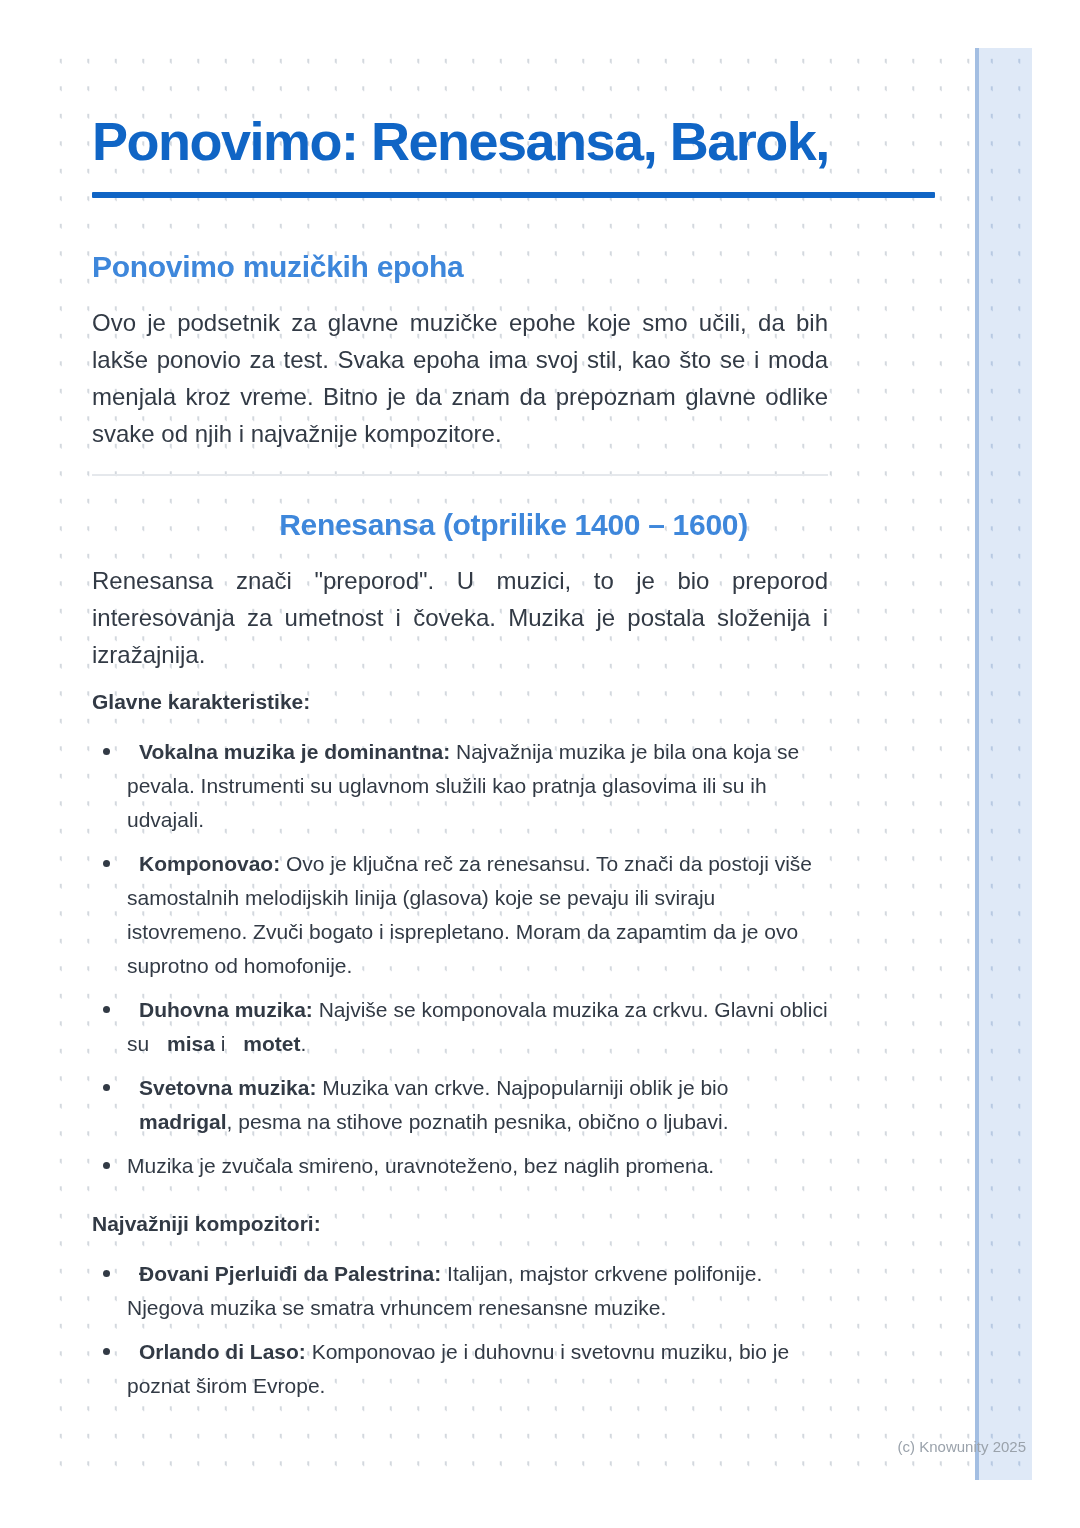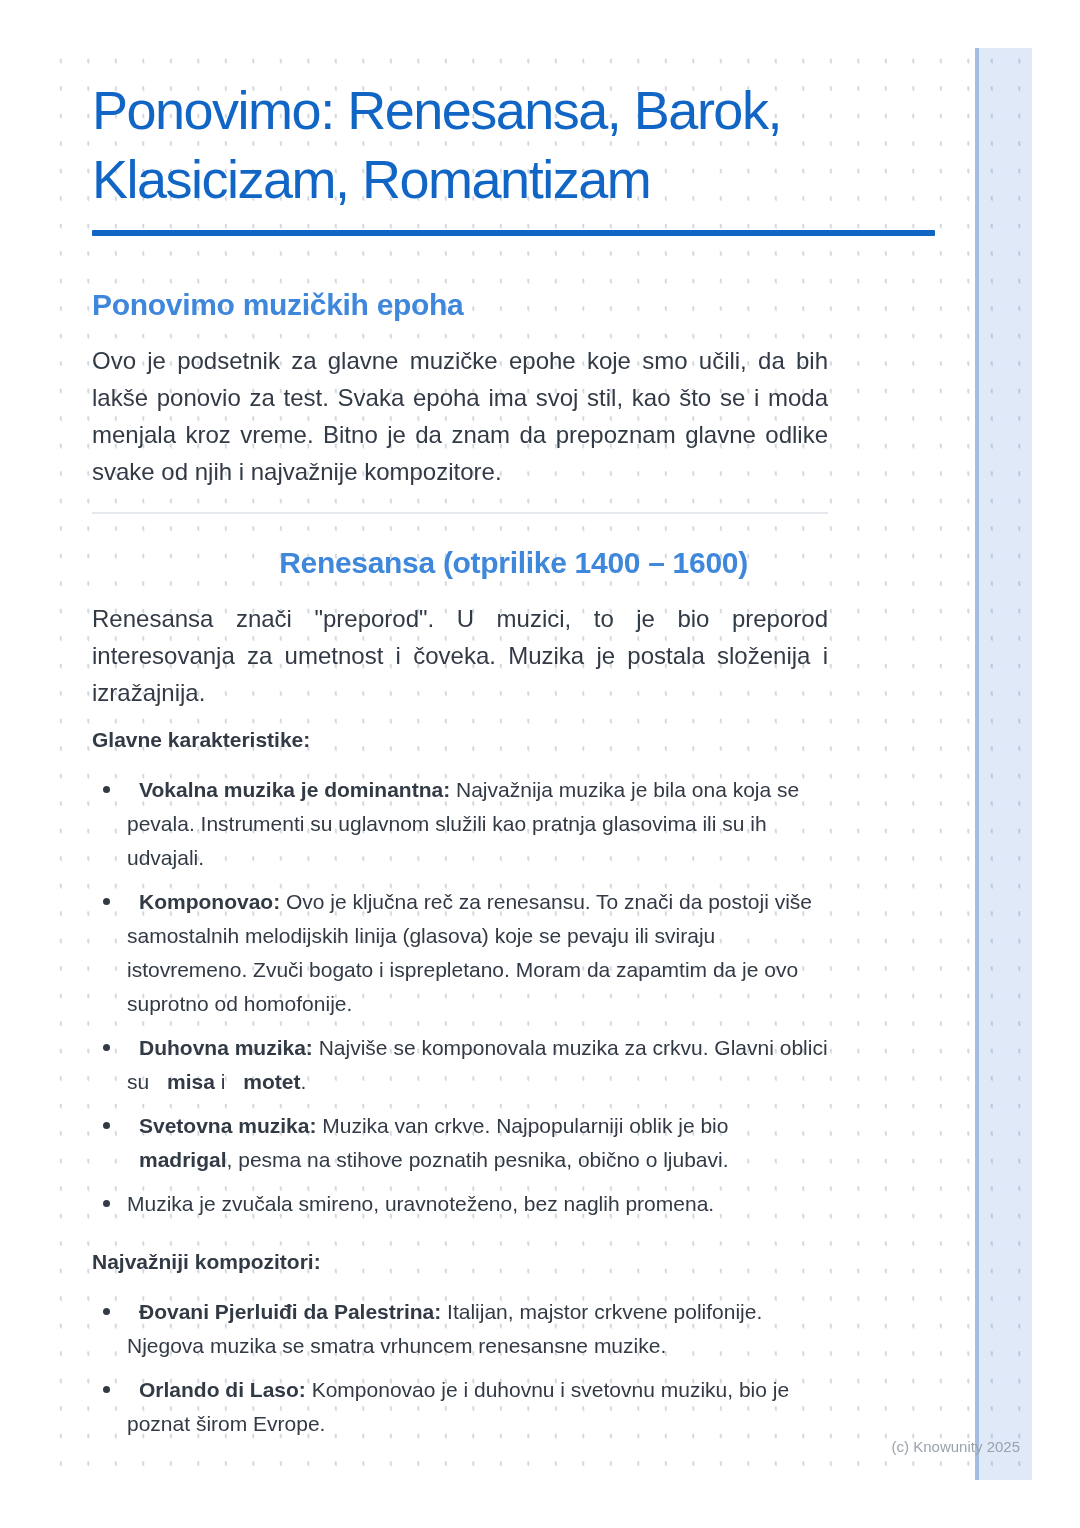--- a/index.html
+++ b/index.html
@@ -43,25 +43,25 @@
     background-color:var(--strip-bg);
     background-image:radial-gradient(1.2px 2.4px at 13px 13px, var(--strip-dot-color) 97%, rgba(255,255,255,0) 100%);
     background-size:27.5px 27.5px;
   }
   .content{
     position:relative;
     margin-left:44px;
     width:843px;
   }
   .doc-title{
-    margin-top:28px;
+    margin-top:59px;
     color:var(--title-blue);
     font-size:54px;
     line-height:69px;
-    font-weight:400;
+    font-weight:700;
     letter-spacing:-1.5px;
   }
   .title-rule{
     margin-top:16px;
     width:843px; height:6px;
     background:var(--title-blue);
     border-radius:1px;
   }
   h2{
     color:var(--heading-blue);
@@ -111,35 +111,34 @@
     position:absolute;
     left:11px; top:13px;
     width:7px; height:7px;
     border-radius:50%;
     background:var(--text-color);
   }
   .b{font-weight:700;margin-left:12px;}
   .footer-credit{
     position:absolute;
     top:1438px;
-    right:60px;
+    right:54px;
     font-size:15px;
     color:var(--footer-gray);
     z-index:5;
   }
 </style>
 </head>
 <body>
 
 <div class="sheet">
   <div class="content">
 
     <div class="doc-title">
       <div>Ponovimo: Renesansa, Barok,</div>
-      <div>Klasicizam, Romantizam</div>
     </div>
 
     <div class="title-rule"></div>
 
     <h2 class="h2-overview">Ponovimo muzičkih epoha</h2>
     <p class="body">Ovo je podsetnik za glavne muzičke epohe koje smo učili, da bih lakše ponovio za test. Svaka epoha ima svoj stil, kao što se i moda menjala kroz vreme. Bitno je da znam da prepoznam glavne odlike svake od njih i najvažnije kompozitore.</p>
 
     <div class="divider"></div>
 
     <h2 class="h2-era">Renesansa (otprilike 1400 – 1600)</h2>

